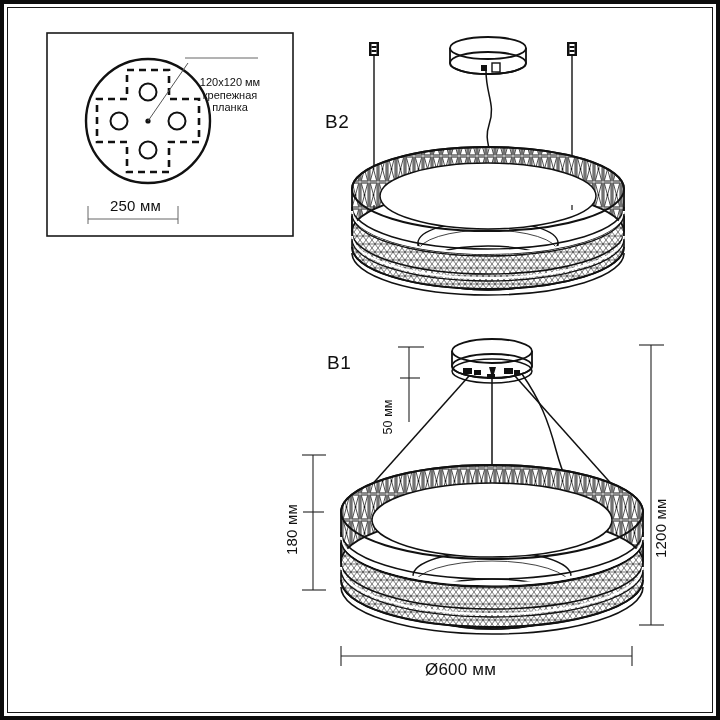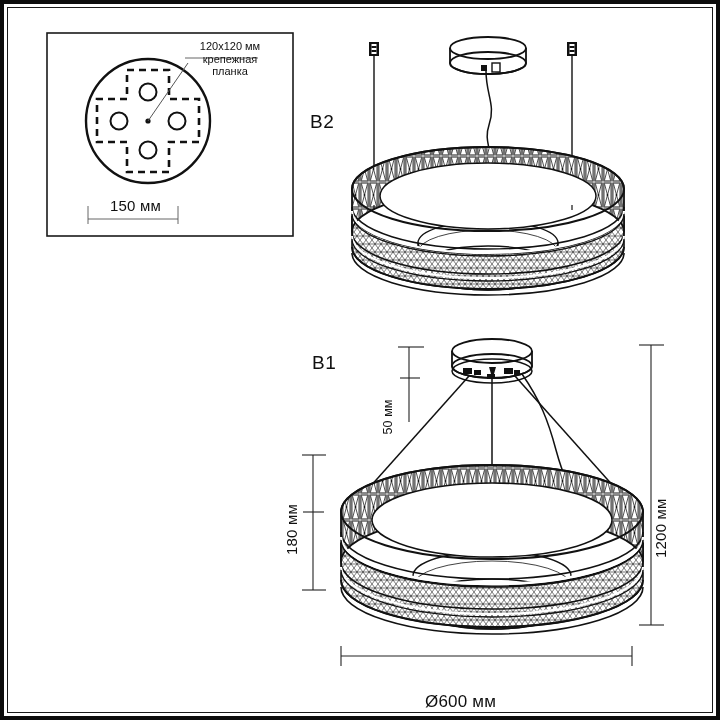--- a/index.html
+++ b/index.html
@@ -45,33 +45,35 @@
   }
   .lbl {
     position: absolute;
     color: #101010;
     white-space: nowrap;
     line-height: 1;
   }
   .lbl-section {
     font-size: 19px;
     letter-spacing: 0.5px;
+    margin-left: 15px;
   }
   .lbl-dim {
     font-size: 15px;
     letter-spacing: 0.2px;
   }
   .lbl-dim-small {
     font-size: 12.5px;
     letter-spacing: 0.1px;
   }
   .lbl-note {
     font-size: 11px;
     line-height: 1.15;
     text-align: center;
+    margin-top: 36px;
   }
   .rot90 {
     transform: rotate(-90deg);
     transform-origin: left bottom;
   }
 </style>
 </head>
 <body>
 
 <div id="page">
@@ -270,27 +272,27 @@
       </g>
     </g>
   </svg>
 
   <div class="lbl lbl-note" style="left:186px; top:40px; width:88px;">
     <div>120x120 мм</div>
     <div>крепежная</div>
     <div>планка</div>
   </div>
 
-  <div class="lbl lbl-dim" style="left:110px; top:198px;">150 мм</div>
+  <div class="lbl lbl-dim" style="left:110px; top:198px;">250 мм</div>
 
   <div class="lbl lbl-section" style="left:310px; top:112px;">B2</div>
 
   <div class="lbl lbl-section" style="left:312px; top:353px;">B1</div>
 
   <div class="lbl lbl-dim-small rot90" style="left:394px; top:422px;">50 мм</div>
 
   <div class="lbl lbl-dim rot90" style="left:299px; top:540px;">180 мм</div>
 
   <div class="lbl lbl-dim rot90" style="left:668px; top:543px;">1200 мм</div>
 
-  <div class="lbl lbl-dim" style="left:425px; top:661px; font-size:17px;margin-top:32px;">Ø600 мм</div>
+  <div class="lbl lbl-dim" style="left:425px; top:661px; font-size:17px;">Ø600 мм</div>
 
 </div>
 
 </body></html>

